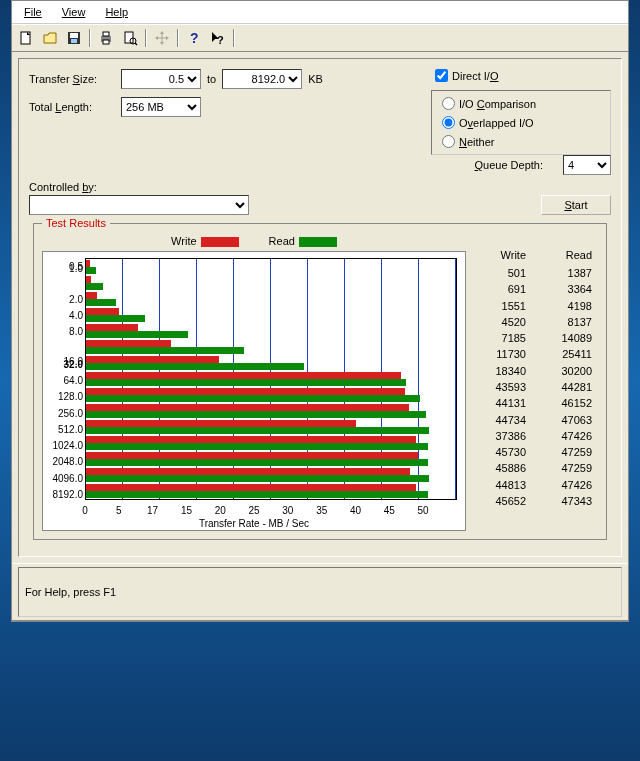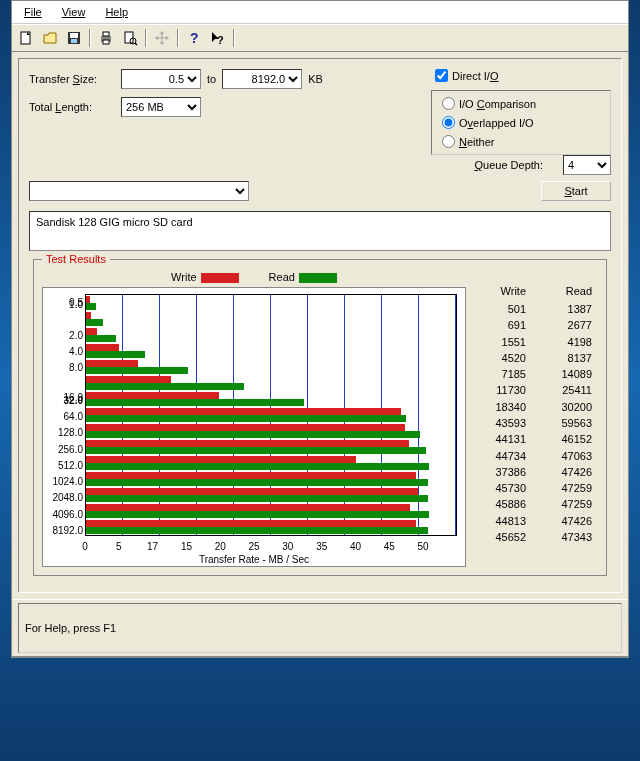--- a/index.html
+++ b/index.html
@@ -277,30 +277,28 @@
             </div>
         </div>
         <div class="queue-row">
           <span><span class="u">Q</span>ueue Depth:</span>
           <select style="width:48px"><option>4</option></select>
         </div>
       </div>
     </div>
 
     <div style="margin-top:6px">
+      <div>Controlled <span class="u">b</span>y:</div>
       <div style="display:flex; align-items:center; margin-top:2px;">
         <select class="sel-wide"><option></option></select>
         <div style="flex:1"></div>
         <button class="btn"><span class="u">S</span>tart</button>
       </div>
     </div>
 
-    <div style="margin-top:10px">
-      <div class="textbox">Sandisk 128 GIG micro SD card</div>
-    </div>
 
     <fieldset class="results" style="margin-top:2px">
       <legend>Test Results</legend>
 
       <div class="chart-wrap">
         <div class="chart-left">
           <div class="legend-row">
             <span><span>Write</span><span class="lg-swatch sw-red"></span></span>
             <span><span>Read</span><span class="lg-swatch sw-green"></span></span>
           </div>
@@ -403,21 +401,21 @@
             <span>Write</span>
             <span>Read</span>
           </div>
           <div class="val-rows" id="valrows">
               <div class="val-row">
                 <span>501</span>
                 <span>1387</span>
               </div>
               <div class="val-row">
                 <span>691</span>
-                <span>2677</span>
+                <span>3364</span>
               </div>
               <div class="val-row">
                 <span>1551</span>
                 <span>4198</span>
               </div>
               <div class="val-row">
                 <span>4520</span>
                 <span>8137</span>
               </div>
               <div class="val-row">
@@ -427,21 +425,21 @@
               <div class="val-row">
                 <span>11730</span>
                 <span>25411</span>
               </div>
               <div class="val-row">
                 <span>18340</span>
                 <span>30200</span>
               </div>
               <div class="val-row">
                 <span>43593</span>
-                <span>59563</span>
+                <span>44281</span>
               </div>
               <div class="val-row">
                 <span>44131</span>
                 <span>46152</span>
               </div>
               <div class="val-row">
                 <span>44734</span>
                 <span>47063</span>
               </div>
               <div class="val-row">

